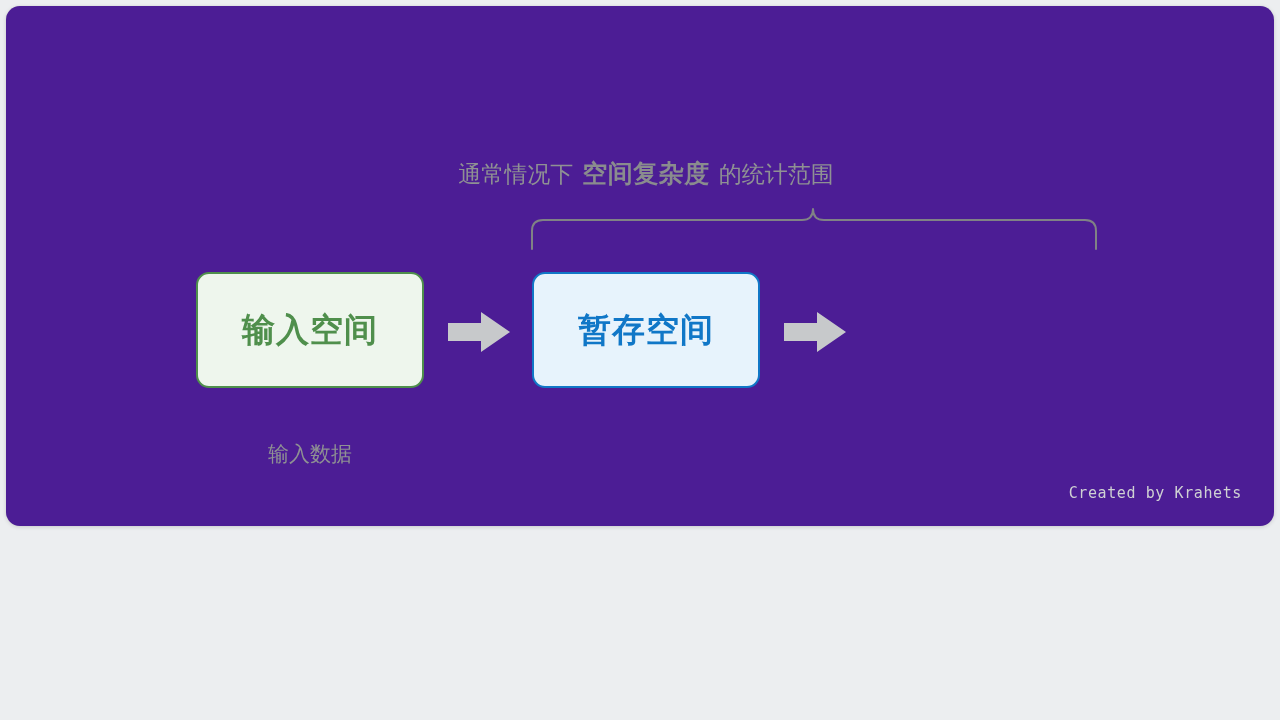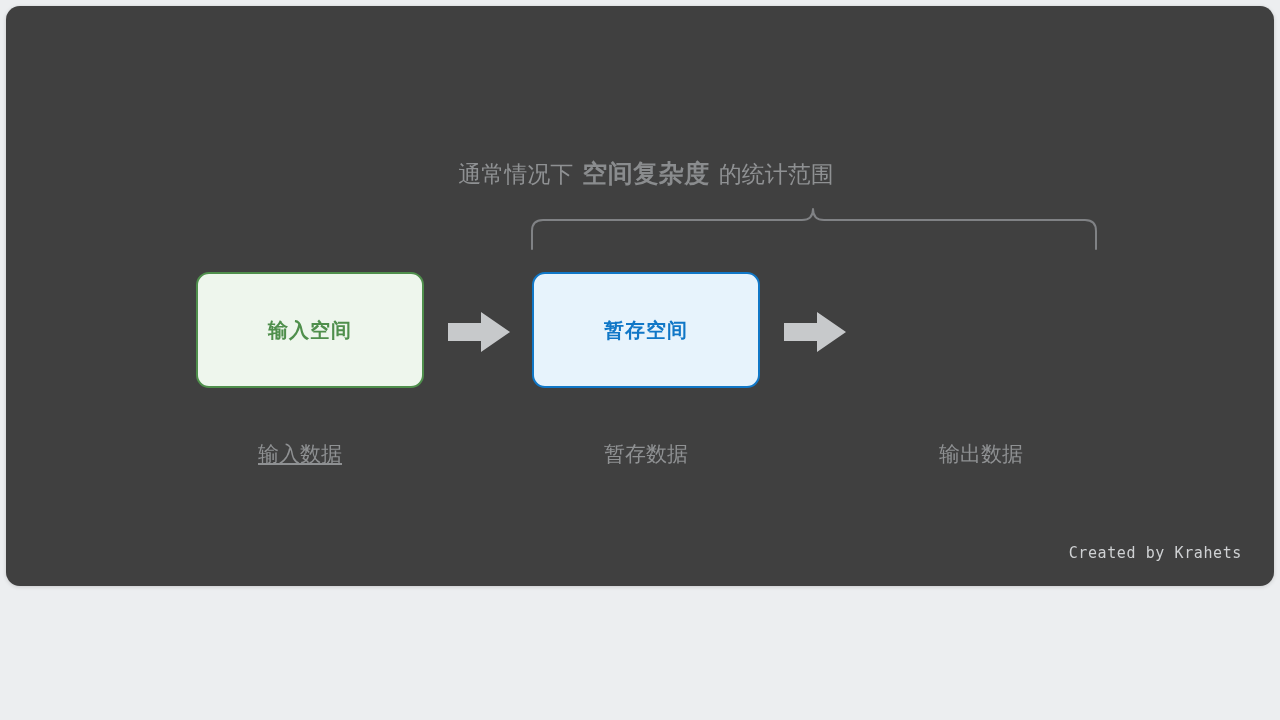--- a/index.html
+++ b/index.html
@@ -13,22 +13,22 @@
   body {
     background: #eceef0;
     font-family: "Liberation Sans", "DejaVu Sans", sans-serif;
   }
 
   #canvas {
     position: absolute;
     left: 6px;
     top: 6px;
     width: 1268px;
-    height: 580px;
-    background: #404040;
+    height: 520px;
+    background: #4c1d95;
     border-radius: 14px;
     box-shadow: 0 1px 4px rgba(0,0,0,0.14), 0 0 1px rgba(0,0,0,0.10);
     overflow: hidden;
     padding-left: 47px;
   }
 
   
   #heading {
     position: absolute;
     left: 0;
@@ -64,21 +64,21 @@
     position: absolute;
     top: 266px;
     width: 228px;
     height: 116px;
     border-radius: 13px;
     border-width: 2px;
     border-style: solid;
     display: flex;
     align-items: center;
     justify-content: center;
-    font-size: 20px;
+    font-size: 33px;
     font-weight: bold;
     letter-spacing: 1px;
   }
   #box-input  { left: 190px; border-color: #4f8f4c; background: #eef6ed; color: #4f8f4c; }
   #box-temp   { left: 526px; border-color: #1077c7; background: #e7f3fc; color: #1077c7; align-items: center; }
   #box-output { left: 861px; border-color: #2d8b82; background: #edf5f3; color: #2d8b82; }
 
   
   .arrow {
     position: absolute;
@@ -94,21 +94,21 @@
   .caption-col {
     position: absolute;
     top: 424px;
     width: 300px;
     text-align: center;
     color: #8f9193;
     font-size: 21px;
     line-height: 48px;
     white-space: nowrap;
   }
-  #caption-input  { left: 144px; text-decoration: underline; }
+  #caption-input  { left: 154px; }
   #caption-temp   { left: 490px; }
   #caption-output { left: 825px; }
   .caption-line { display: block; }
 
   
   #watermark {
     position: absolute;
     right: 32px;
     bottom: 24px;
     color: #cfd1d3;
@@ -147,21 +147,17 @@
   <div class="arrow" id="arrow-2">
     <svg width="62" height="42" viewBox="0 0 62 42" xmlns="http://www.w3.org/2000/svg">
       <path d="M0 12 L33 12 L33 1 L62 21 L33 41 L33 30 L0 30 Z" fill="#c7c9cb"></path>
     </svg>
   </div>
 
   <div class="caption-col" id="caption-input">
     <span class="caption-line">输入数据</span>
   </div>
   <div class="caption-col" id="caption-temp">
-    <span class="caption-line">暂存数据</span>
-  </div>
-  <div class="caption-col" id="caption-output">
-    <span class="caption-line">输出数据</span>
   </div>
 
   <div id="watermark">Created by Krahets</div>
 
 </div>
 
 </body></html>

